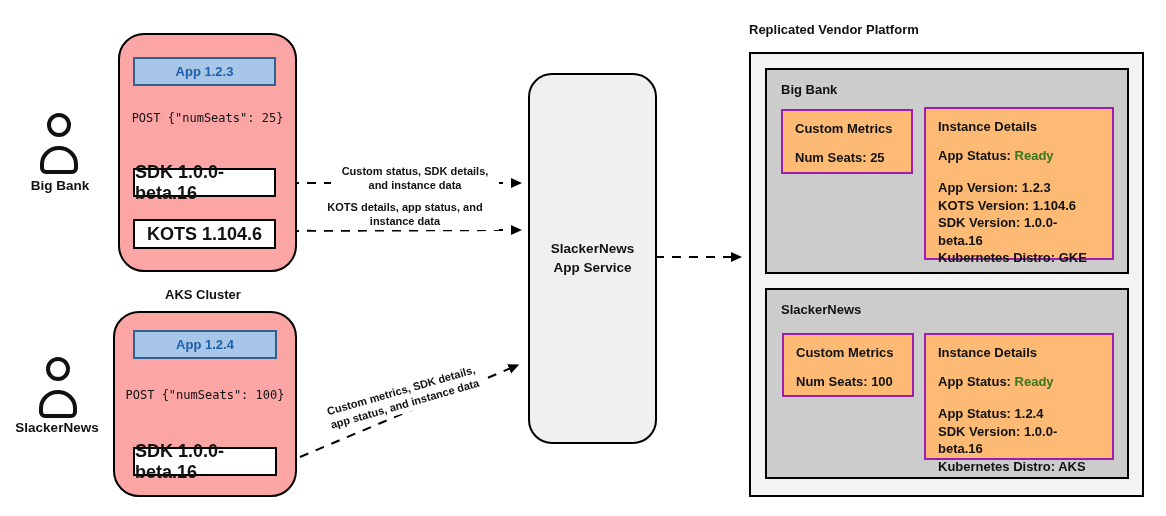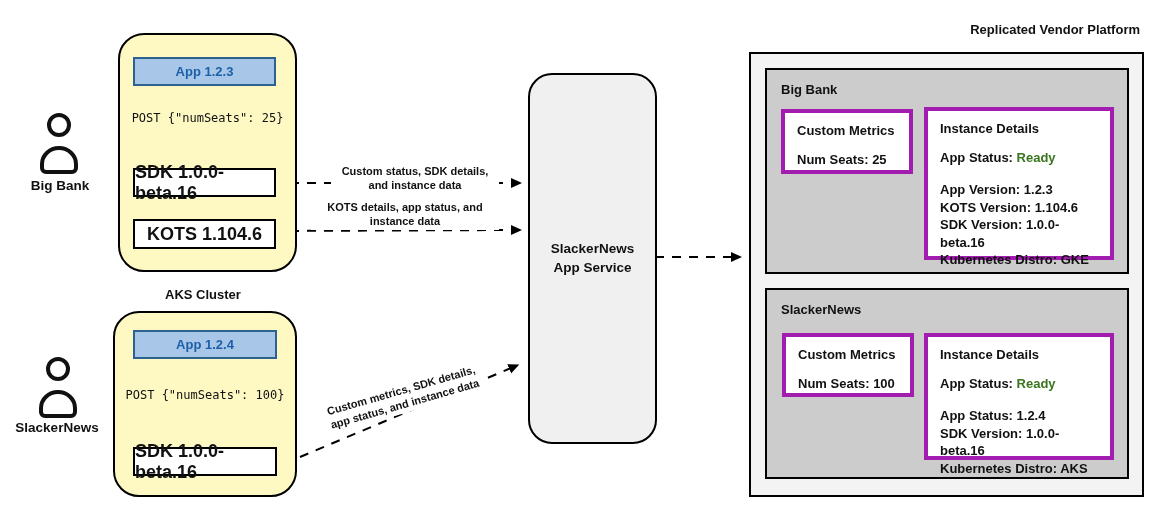--- a/index.html
+++ b/index.html
@@ -7,45 +7,45 @@
     position:relative;width:1166px;height:516px;background:#fff;
     font-family:"Liberation Sans",sans-serif;overflow:hidden;
   }
   .abs{position:absolute;}
   svg.arrows{position:absolute;left:0;top:0;z-index:1;}
 
   
   .actor-label{position:absolute;font-weight:bold;font-size:13.5px;color:#111;text-align:center;z-index:3;}
 
   
-  .cluster{position:absolute;background:#fef9c3;border:2px solid #000;border-radius:26px;z-index:2;}
+  .cluster{position:absolute;background:#fca5a5;border:2px solid #000;border-radius:26px;z-index:2;}
   .cluster-title{position:absolute;font-weight:bold;font-size:13px;color:#111;text-align:center;z-index:3;}
   .app-box{position:absolute;border:2px solid #2d618f;background:#a7c6e8;color:#1d5fa8;
     font-weight:bold;font-size:13px;display:flex;align-items:center;justify-content:center;}
   .white-box{position:absolute;border:2px solid #000;background:#fff;color:#111;
     font-weight:bold;font-size:18px;display:flex;align-items:center;justify-content:center;}
   .post-label{position:absolute;left:0;right:0;text-align:center;
     font-family:"DejaVu Sans Mono","Liberation Mono",monospace;font-size:12px;color:#111;}
 
   
   .service{position:absolute;background:#f0f0f0;border:2px solid #000;border-radius:24px;
     display:flex;align-items:center;justify-content:center;z-index:2;}
   .service-label{font-weight:bold;font-size:13.5px;color:#111;text-align:center;line-height:1.35;width:90px;}
 
   
   .arrow-label{position:absolute;background:#fff;font-weight:bold;font-size:11px;line-height:1.3;
     color:#111;text-align:center;z-index:2;padding:1px 2px;}
   .rotated{transform:rotate(-16deg);}
 
   
   .platform{position:absolute;background:#f3f3f3;border:2px solid #000;z-index:2;}
-  .platform-title{position:absolute;font-weight:bold;font-size:13px;color:#111;text-align:right;z-index:3;}
+  .platform-title{position:absolute;font-weight:bold;font-size:13px;color:#111;text-align:left;z-index:3;}
   .panel{position:absolute;background:#ccc;border:2px solid #000;}
   .panel-name{position:absolute;font-weight:bold;font-size:13px;color:#111;}
-  .inner-box{position:absolute;background:#ffffff;border:4px solid #a21caf;color:#111;
+  .inner-box{position:absolute;background:#fdba74;border:2px solid #a21caf;color:#111;
     font-weight:bold;font-size:13px;box-sizing:border-box;padding:10px 12px;}
   .inner-title{font-weight:bold;font-size:13px;margin-bottom:14px;}
   .metric-line{font-weight:bold;font-size:13px;}
   .status-line{font-weight:bold;font-size:13px;margin-bottom:16px;}
   .status-ready{color:#38761d;}
   .detail-line{font-weight:bold;font-size:13px;line-height:17.5px;}
 </style>
 </head>
 <body>
 

